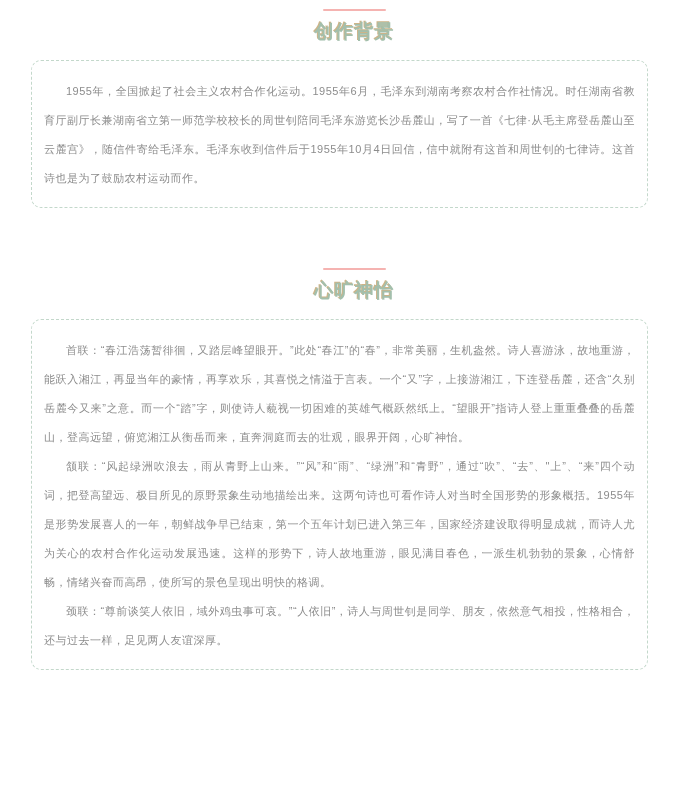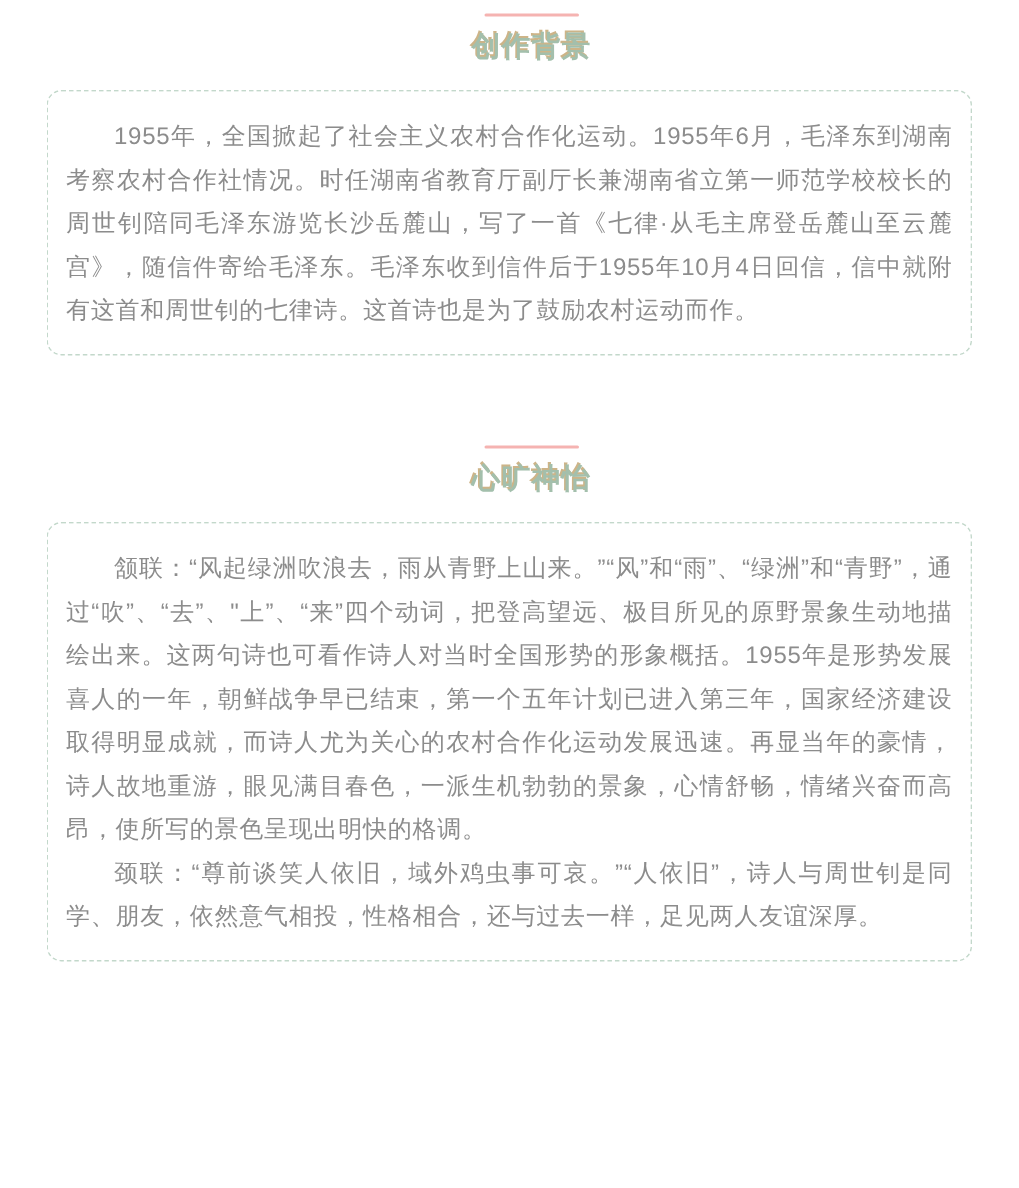--- a/index.html
+++ b/index.html
@@ -50,21 +50,21 @@
   }
   .content-box {
     margin: 15px 31px 0 31px;
     border: 1px dashed #c3d8cb;
     border-radius: 10px;
     padding: 16px 12px 14px 12px;
     background: #ffffff;
   }
   .content-box p {
     margin: 0;
-    font-size: 16px;
+    font-size: 11px;
     line-height: 29px;
     letter-spacing: 0.5px;
     color: #8c8c8c;
     text-align: justify;
     text-indent: 2em;
     word-break: break-all;
   }
 </style>
 </head>
 <body>
@@ -80,18 +80,19 @@
       <p>1955年，全国掀起了社会主义农村合作化运动。1955年6月，毛泽东到湖南考察农村合作社情况。时任湖南省教育厅副厅长兼湖南省立第一师范学校校长的周世钊陪同毛泽东游览长沙岳麓山，写了一首《七律·从毛主席登岳麓山至云麓宫》，随信件寄给毛泽东。毛泽东收到信件后于1955年10月4日回信，信中就附有这首和周世钊的七律诗。这首诗也是为了鼓励农村运动而作。</p>
     </div>
   </section>
 
   <section class="article-section section-2">
     <div class="heading">
       <div class="accent-line"></div>
       <h2 class="section-title">心旷神怡</h2>
     </div>
     <div class="content-box">
-      <p>颔联：“风起绿洲吹浪去，雨从青野上山来。”“风”和“雨”、“绿洲”和“青野”，通过“吹”、“去”、"上”、“来”四个动词，把登高望远、极目所见的原野景象生动地描绘出来。这两句诗也可看作诗人对当时全国形势的形象概括。1955年是形势发展喜人的一年，朝鲜战争早已结束，第一个五年计划已进入第三年，国家经济建设取得明显成就，而诗人尤为关心的农村合作化运动发展迅速。再显当年的豪情，诗人故地重游，眼见满目春色，一派生机勃勃的景象，心情舒畅，情绪兴奋而高昂，使所写的景色呈现出明快的格调。</p>
+      <p>首联：“春江浩荡暂徘徊，又踏层峰望眼开。”此处“春江”的“春”，非常美丽，生机盎然。诗人喜游泳，故地重游，能跃入湘江，再显当年的豪情，再享欢乐，其喜悦之情溢于言表。一个“又”字，上接游湘江，下连登岳麓，还含“久别岳麓今又来”之意。而一个“踏”字，则使诗人藐视一切困难的英雄气概跃然纸上。“望眼开”指诗人登上重重叠叠的岳麓山，登高远望，俯览湘江从衡岳而来，直奔洞庭而去的壮观，眼界开阔，心旷神怡。</p>
+      <p>颔联：“风起绿洲吹浪去，雨从青野上山来。”“风”和“雨”、“绿洲”和“青野”，通过“吹”、“去”、"上”、“来”四个动词，把登高望远、极目所见的原野景象生动地描绘出来。这两句诗也可看作诗人对当时全国形势的形象概括。1955年是形势发展喜人的一年，朝鲜战争早已结束，第一个五年计划已进入第三年，国家经济建设取得明显成就，而诗人尤为关心的农村合作化运动发展迅速。这样的形势下，诗人故地重游，眼见满目春色，一派生机勃勃的景象，心情舒畅，情绪兴奋而高昂，使所写的景色呈现出明快的格调。</p>
       <p>颈联：“尊前谈笑人依旧，域外鸡虫事可哀。”“人依旧”，诗人与周世钊是同学、朋友，依然意气相投，性格相合，还与过去一样，足见两人友谊深厚。</p>
     </div>
   </section>
 
 </div>
 
 </body></html>

